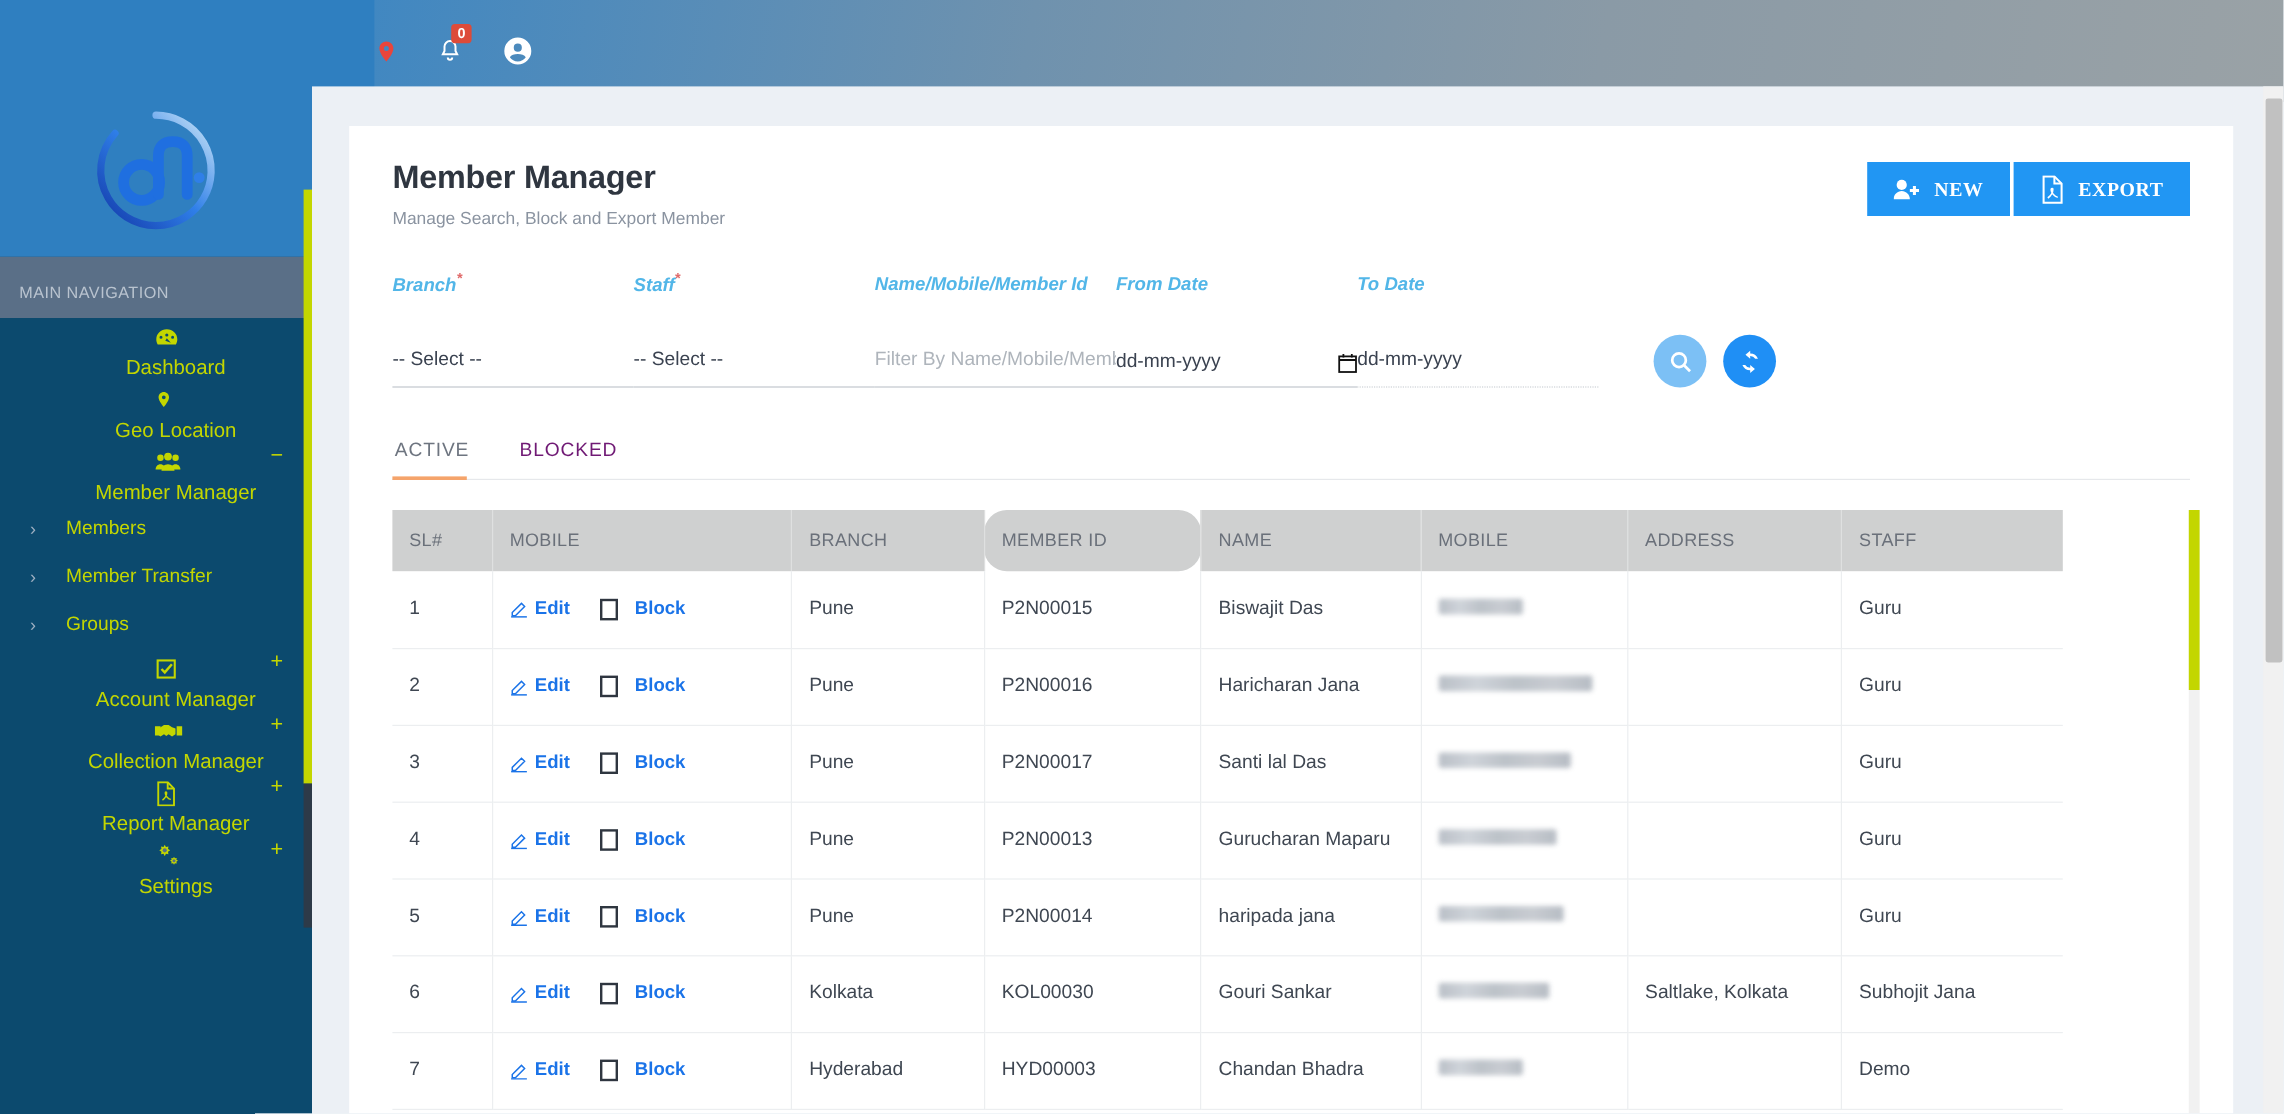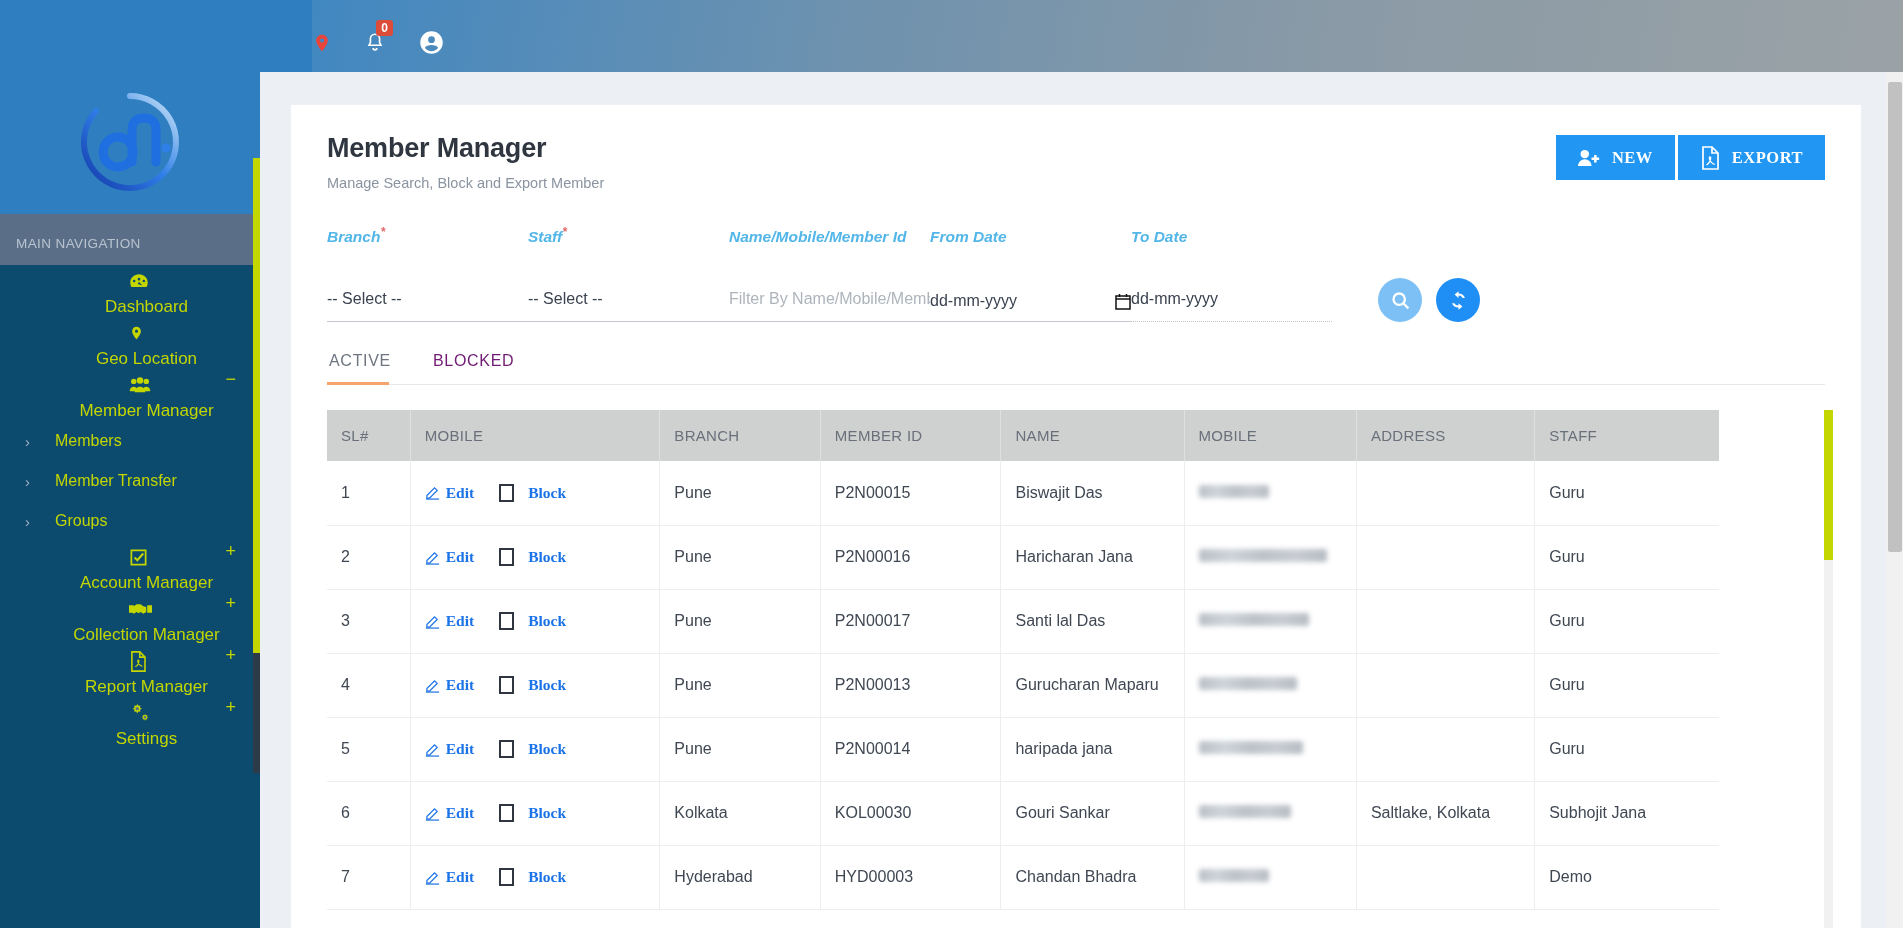--- a/index.html
+++ b/index.html
@@ -124,21 +124,21 @@
   .fvalue.dateline { display: flex; align-items: center; justify-content: space-between; }
   .round-btn {
     width: 44px; height: 44px; border-radius: 50%;
     display: flex; align-items: center; justify-content: center;
     cursor: pointer; border: none;
   }
   .rb-search { background: #7cc0f5; margin-left: 46px; }
   .rb-refresh { background: #1f8ff5; margin-left: 14px; }
 
   
-  .tabs { display: flex; margin-top: 30px; border-bottom: 1px solid #e6e8eb; }
+  .tabs { display: flex; margin-top: 44px; border-bottom: 1px solid #e6e8eb; }
   .tab {
     font-size: 16px; color: #701a75; letter-spacing: .7px;
     padding: 0 12px 14px 2px; margin-right: 28px; cursor: pointer;
     position: relative; font-weight: 400;
   }
   .tab.active { color: #6e7580; }
   .tab.active::after {
     content: ""; position: absolute; left: 0; right: 14px; bottom: -1px;
     height: 3px; background: #f5a46b;
   }
@@ -155,27 +155,27 @@
   thead th:last-child { border-right: none; }
   tbody td {
     font-size: 16px; color: #3f4752; padding: 19px 0 19px 14px;
     border-bottom: 1px solid #eceef0; border-right: 1px solid #eceef0;
     height: 64px; vertical-align: middle;
   }
   tbody td:last-child { border-right: none; }
   .c-sl { width: 70px; }
   .c-opt { width: 210px; }
   .c-branch { width: 135px; }
-  .c-mid { width: 152px; }
+  .c-mid { width: 152px; border-radius: 19px; }
   .c-name { width: 154px; }
   .c-mobile { width: 145px; margin-top: 23px; }
   .c-addr { width: 150px; }
   .c-staff { width: 155px; }
 
-  .opt-cell { display: flex; align-items: center; gap: 0; font-family: Liberation Serif, serif; }
+  .opt-cell { display: flex; align-items: center; gap: 0; }
   .lnk {
     color: #1a73e8; font-weight: 700; font-size: 15.5px; cursor: pointer;
     display: inline-flex; align-items: center; gap: 6px;
   }
   .lnk.block-lnk { margin-left: 14px; font-weight: 700; }
   .chk {
     width: 15px; height: 18px; border: 2px solid #2f3640;
     display: inline-block; margin-left: 25px; cursor: pointer; background: #fff;
   }
   .redact {

